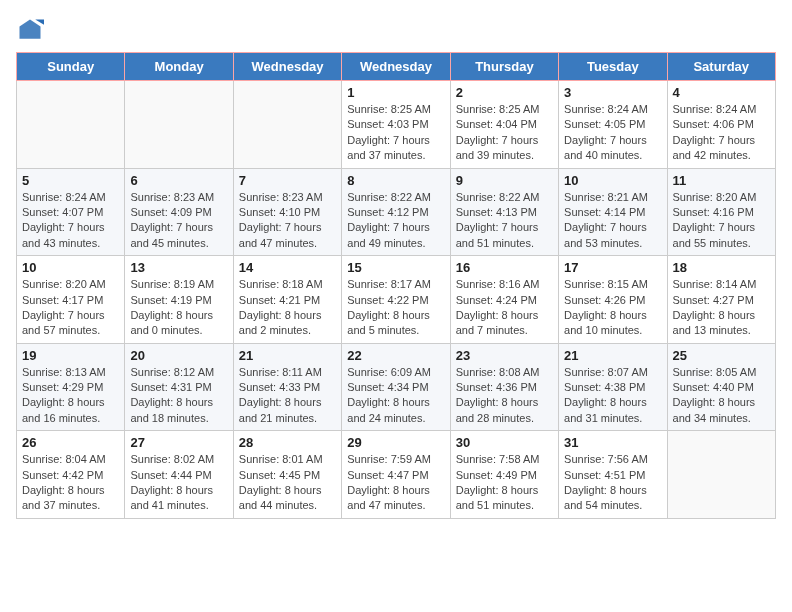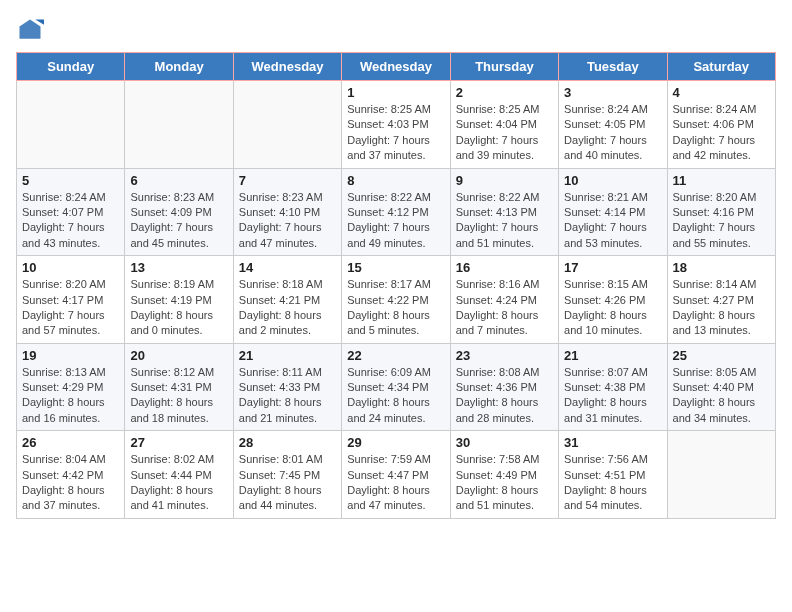--- a/index.html
+++ b/index.html
@@ -324,21 +324,21 @@
         <td>
           <span class="day-number">27</span>
           <div class="day-info">Sunrise: 8:02 AM
 Sunset: 4:44 PM
 Daylight: 8 hours
 and 41 minutes.</div>
         </td>
         <td>
           <span class="day-number">28</span>
           <div class="day-info">Sunrise: 8:01 AM
-Sunset: 7:45 PM
+Sunset: 4:45 PM
 Daylight: 8 hours
 and 44 minutes.</div>
         </td>
         <td>
           <span class="day-number">29</span>
           <div class="day-info">Sunrise: 7:59 AM
 Sunset: 4:47 PM
 Daylight: 8 hours
 and 47 minutes.</div>
         </td>

